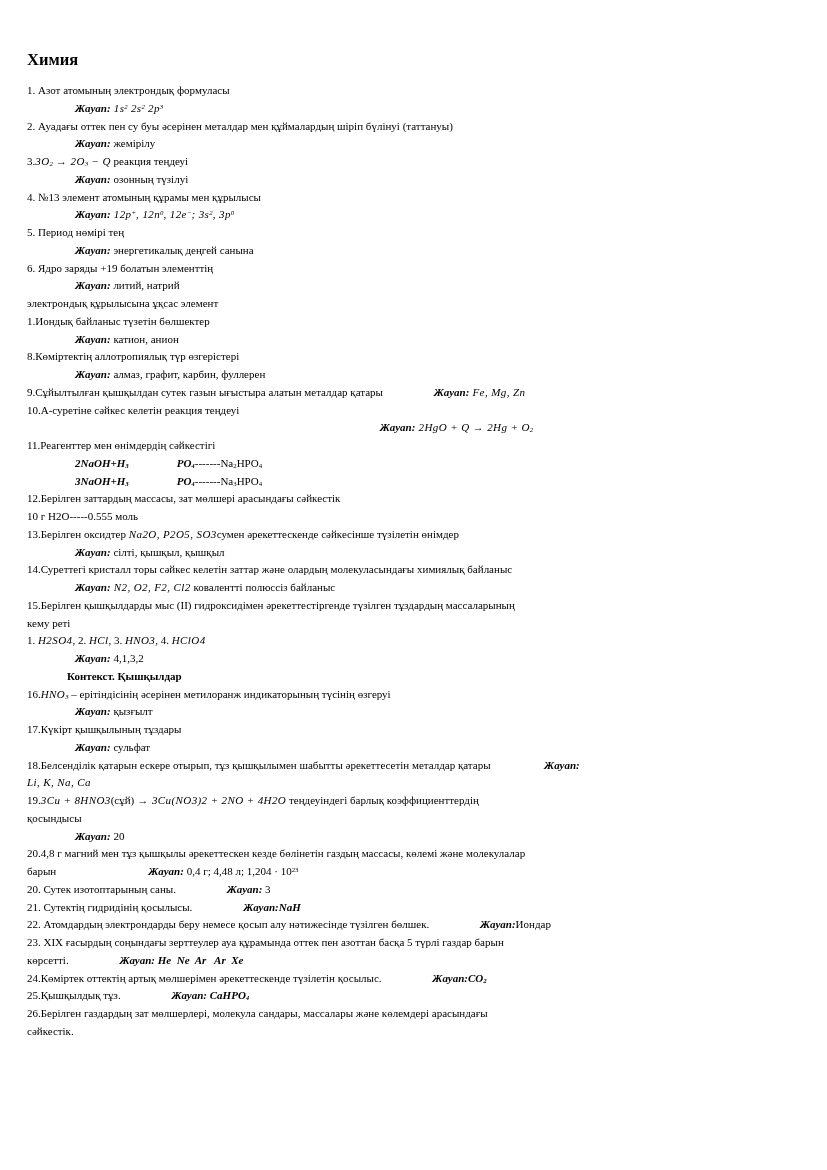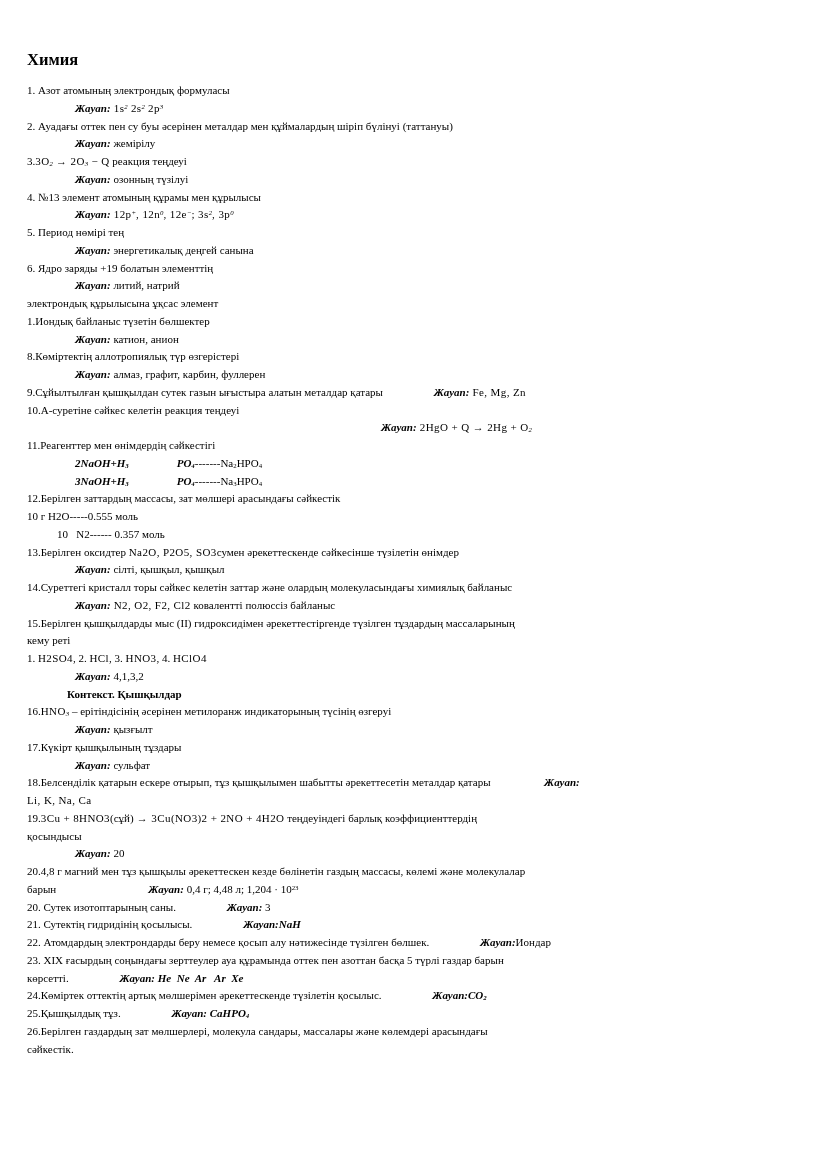--- a/index.html
+++ b/index.html
@@ -19,21 +19,21 @@
   .doc-body { }
   .line {
     font-size: 11px;
     line-height: 17.75px;
     height: 17.75px;
     white-space: nowrap;
   }
   .f-n { }
   .f-b  { font-weight: 700; }
   .f-bi { font-weight: 700; font-style: italic; margin-left: 48px; }
-  .f-i  { letter-spacing: 0.4px; }
+  .f-i  { font-style: italic; letter-spacing: 0.4px; }
   .f-sub, .f-isub, .f-bisub {
     font-size: 0.62em; vertical-align: -0.2em; line-height: 0;
   }
   .f-sup, .f-isup {
     font-size: 0.62em; vertical-align: 0.5em; line-height: 0;
   }
   .f-isub, .f-isup { font-style: italic; }
   .f-bisub { font-weight: 700; font-style: italic; }
   .f-tab { display: inline-block; height: 1px; }
 </style>
@@ -61,21 +61,20 @@
       <div class="line"><span class="f-n">8.Көміртектің аллотропиялық түр өзгерістері</span></div>
       <div class="line"><span class="f-bi">Жауап:</span><span class="f-n"> алмаз, графит, карбин, фуллерен</span></div>
       <div class="line"><span class="f-n">9.Сұйылтылған қышқылдан сутек газын ығыстыра алатын металдар қатары </span><span class="f-bi">Жауап:</span><span class="f-i"> Fe, Mg, Zn</span></div>
       <div class="line"><span class="f-n">10.А-суретіне сәйкес келетін реакция теңдеуі</span></div>
       <div class="line" style="padding-left: 37px; text-align: center;"><span class="f-bi">Жауап:</span><span class="f-i"> 2HgO + Q → 2Hg + O</span><span class="f-isub">2</span></div>
       <div class="line"><span class="f-n">11.Реагенттер мен өнімдердің сәйкестігі</span></div>
       <div class="line"><span class="f-bi">2NaOH+H</span><span class="f-bisub">3</span><span class="f-bi">PO</span><span class="f-bisub">4</span><span class="f-n">-------Na</span><span class="f-sub">2</span><span class="f-n">HPO</span><span class="f-sub">4</span></div>
       <div class="line"><span class="f-bi">3NaOH+H</span><span class="f-bisub">3</span><span class="f-bi">PO</span><span class="f-bisub">4</span><span class="f-n">-------Na</span><span class="f-sub">3</span><span class="f-n">HPO</span><span class="f-sub">4</span></div>
       <div class="line"><span class="f-n">12.Берілген заттардың массасы, зат мөлшері арасындағы сәйкестік</span></div>
       <div class="line"><span class="f-n">10 г H2O-----0.555 моль</span></div>
-      <div class="line" style="padding-left: 30px;"><span class="f-n">10&nbsp;&nbsp; N2------ 0.357 моль</span></div>
       <div class="line"><span class="f-n">13.Берілген оксидтер </span><span class="f-i">Na2O, P2O5, SO3</span><span class="f-n">сумен әрекеттескенде сәйкесінше түзілетін өнімдер</span></div>
       <div class="line"><span class="f-bi">Жауап:</span><span class="f-n"> сілті, қышқыл, қышқыл</span></div>
       <div class="line"><span class="f-n">14.Суреттегі кристалл торы сәйкес келетін заттар және олардың молекуласындағы химиялық байланыс</span></div>
       <div class="line"><span class="f-bi">Жауап:</span><span class="f-i"> N2, O2, F2, Cl2</span><span class="f-n"> ковалентті полюссіз байланыс</span></div>
       <div class="line"><span class="f-n">15.Берілген қышқылдарды мыс (II) гидроксидімен әрекеттестіргенде түзілген тұздардың массаларының</span></div>
       <div class="line"><span class="f-n">кему реті</span></div>
       <div class="line"><span class="f-n">1. </span><span class="f-i">H2SO4</span><span class="f-n">, 2. </span><span class="f-i">HCl</span><span class="f-n">, 3. </span><span class="f-i">HNO3</span><span class="f-n">, 4. </span><span class="f-i">HClO4</span></div>
       <div class="line"><span class="f-bi">Жауап:</span><span class="f-n"> 4,1,3,2</span></div>
       <div class="line" style="padding-left: 40px;"><span class="f-b">Контекст. Қышқылдар</span></div>
       <div class="line"><span class="f-n">16.</span><span class="f-i">HNO</span><span class="f-isub">3</span><span class="f-n"> – ерітіндісінің әсерінен метилоранж индикаторының түсінің өзгеруі</span></div>

